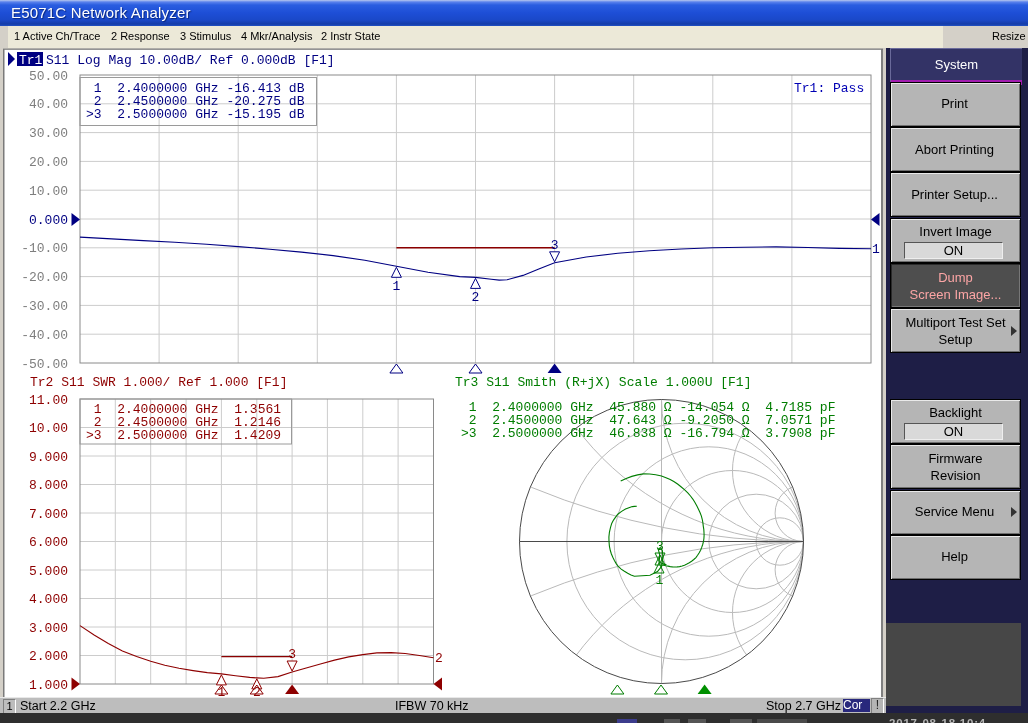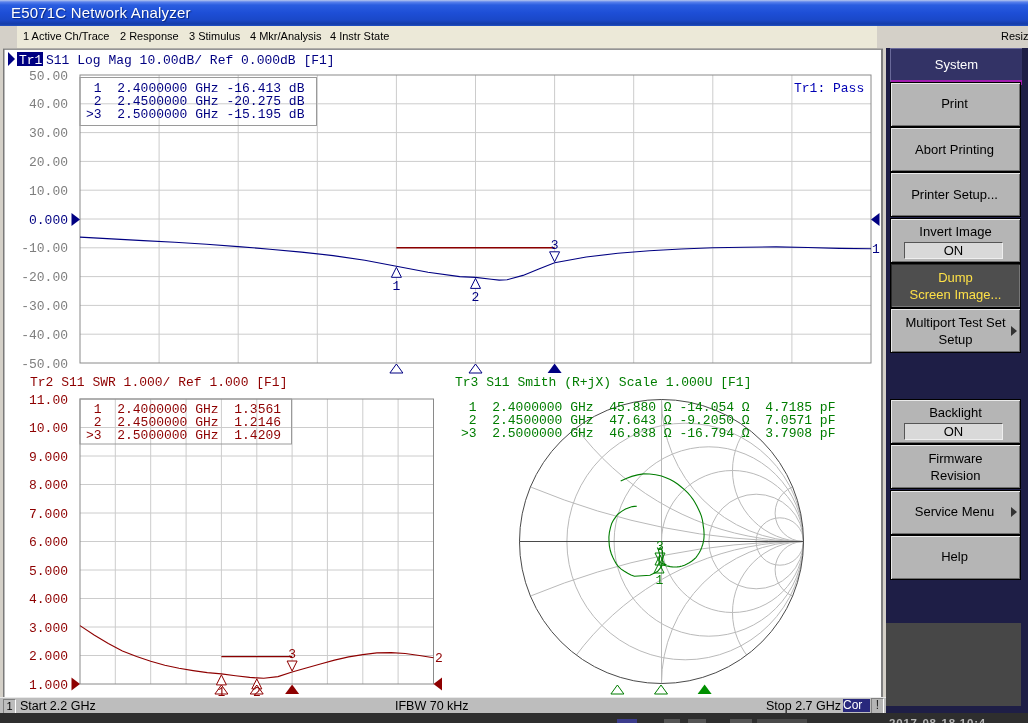--- a/index.html
+++ b/index.html
@@ -1,54 +1,54 @@
 <!DOCTYPE html>
 <html><head><meta charset="utf-8"><title>E5071C Network Analyzer</title><style>
 html,body{margin:0;padding:0}
 body{width:1028px;height:723px;position:relative;overflow:hidden;background:#d4d0c8;font-family:"Liberation Sans",sans-serif}
 .titlebar{position:absolute;left:0;top:0;width:1028px;height:26px;
  background:linear-gradient(180deg,#b8c8ee 0px,#5a82ec 2px,#2a5de0 5px,#1d4ed6 13px,#1a48c8 20px,#143ca8 24px,#2050c4 26px);}
 .title{position:absolute;left:11px;top:4px;color:#fff;font-size:15px;font-weight:normal;letter-spacing:0.2px;text-shadow:1px 1px 1px #09267a}
-.menubar{position:absolute;left:17px;top:26px;width:860px;height:22px;background:#ece9d8;font-size:11px;color:#000}
+.menubar{position:absolute;left:8px;top:26px;width:935px;height:22px;background:#ece9d8;font-size:11px;color:#000}
 .menubar span{top:5px}
 .menubar span{position:absolute;top:4px}
 .sidebar{position:absolute;left:886px;top:48px;width:142px;height:665px;background:#1e1e46}
 .sysbtn{position:absolute;left:4px;width:131px;background:#333366;color:#fff;text-align:center;
  line-height:31px;font-size:13px;border-top:1px solid #6a6a9a;border-left:1px solid #6a6a9a;border-bottom:5px solid #a21caf}
 .key{position:absolute;left:4px;width:129px;background:#b5b5b5;color:#000;font-size:13px;text-align:center;
  border:1px solid #000;box-shadow:inset 1px 1px 0 #e9e9e9, inset -1px -1px 0 #6e6e6e}
 .key .l1{position:absolute;left:0;right:2px;top:50%;margin-top:-8px}
 .key .l2{position:absolute;left:0;right:0;top:50%;margin-top:-17px;line-height:17px}
 .key .onlab{position:absolute;left:0;right:0;top:5px}
 .key .onbox{position:absolute;left:13px;right:17px;top:23px;height:15px;background:#d9d9d9;
  border:1px solid;border-color:#555 #eee #eee #555;line-height:15px}
 .key .arr{position:absolute;right:3px;top:50%;margin-top:-5px;width:0;height:0;
  border-left:6px solid #333;border-top:5px solid transparent;border-bottom:5px solid transparent}
-.dump{background:#4e4e4e;color:#fde047;box-shadow:inset 1px 1px 0 #2a2a2a, inset -1px -1px 0 #777}
+.dump{background:#4e4e4e;color:#fca5a5;box-shadow:inset 1px 1px 0 #2a2a2a, inset -1px -1px 0 #777}
 .statusbar{position:absolute;left:0;top:697px;width:886px;height:16px;background:#bdbdbd;
  border-top:1px solid #e8e8e8;font-size:12.5px;color:#000}
 .chbox{position:absolute;left:3px;top:1px;width:11px;height:13px;border:1px solid;border-color:#808080 #fff #fff #808080;
  text-align:center;line-height:13px;font-size:11px}
 .corbox{position:absolute;left:843px;top:1px;width:27px;height:13px;background:#28287c;color:#fff;
  line-height:13px;font-size:12px}
 .exbox{position:absolute;left:871px;top:0px;width:11px;height:14px;background:#b5b5b5;border:1px solid;
  border-color:#808080 #fff #fff #808080;text-align:center;line-height:13px;font-size:12px;color:#222}
 .bottomstrip{position:absolute;left:0;top:713px;width:1028px;height:10px;background:#2e2e2e;overflow:hidden}
 .bs{position:absolute;top:6px;height:4px}
 </style></head>
 <body>
 <div class="titlebar">
     <span class="title">E5071C Network Analyzer</span>
   </div>
 <div class="menubar">
  <span style="left:6px">1 Active Ch/Trace</span>
  <span style="left:103px">2 Response</span>
  <span style="left:172px">3 Stimulus</span>
  <span style="left:233px">4 Mkr/Analysis</span>
- <span style="left:313px">4 Instr State</span>
+ <span style="left:313px">2 Instr State</span>
  <span style="left:984px">Resize</span>
 </div>
 <svg width="886" height="675" viewBox="0 48 886 675" style="position:absolute;left:0;top:48px">
 <defs>
       <clipPath id="sc">
         <circle cx="661.5" cy="541.5" r="142.0"></circle>
       </clipPath>
     </defs>
 <rect x="0" y="48" width="886" height="675" fill="#d4d0c8"></rect>
 <rect x="4" y="49" width="878" height="648" fill="#ffffff"></rect>

